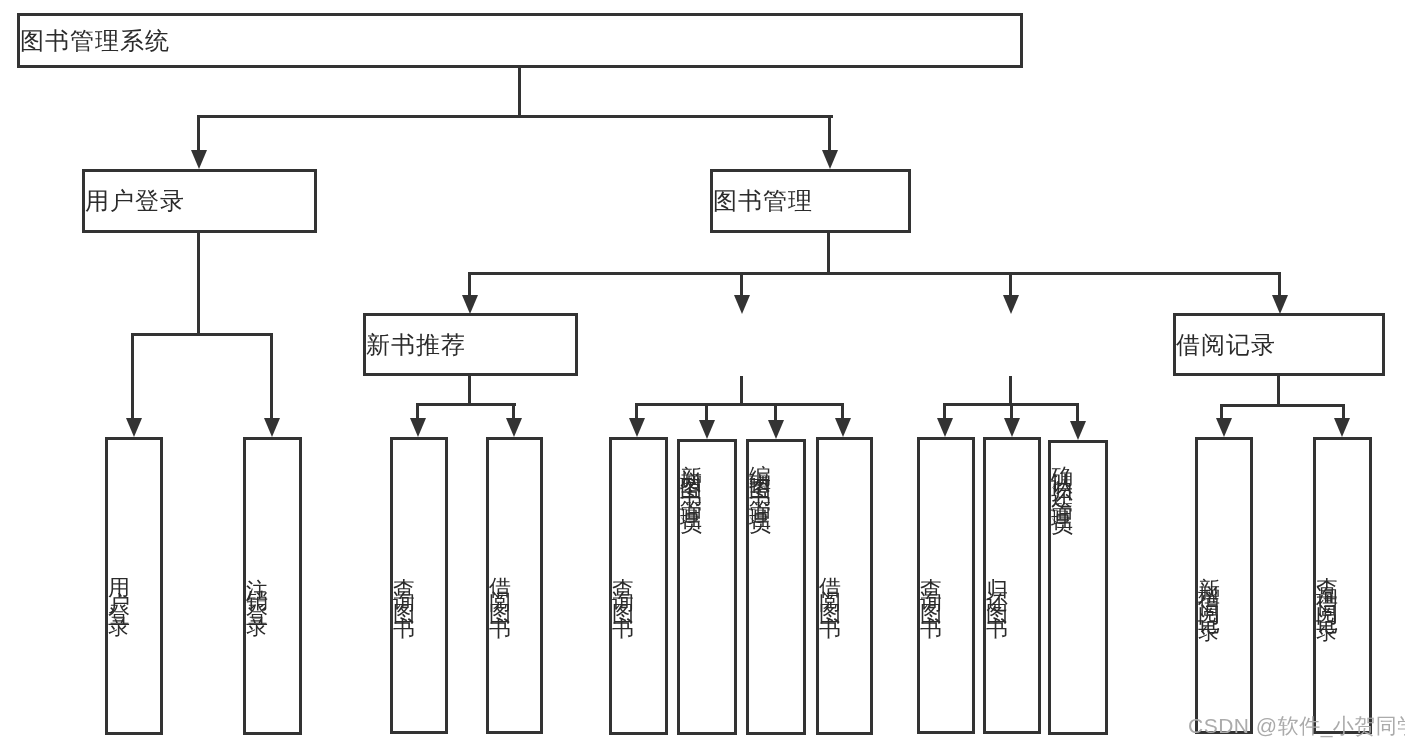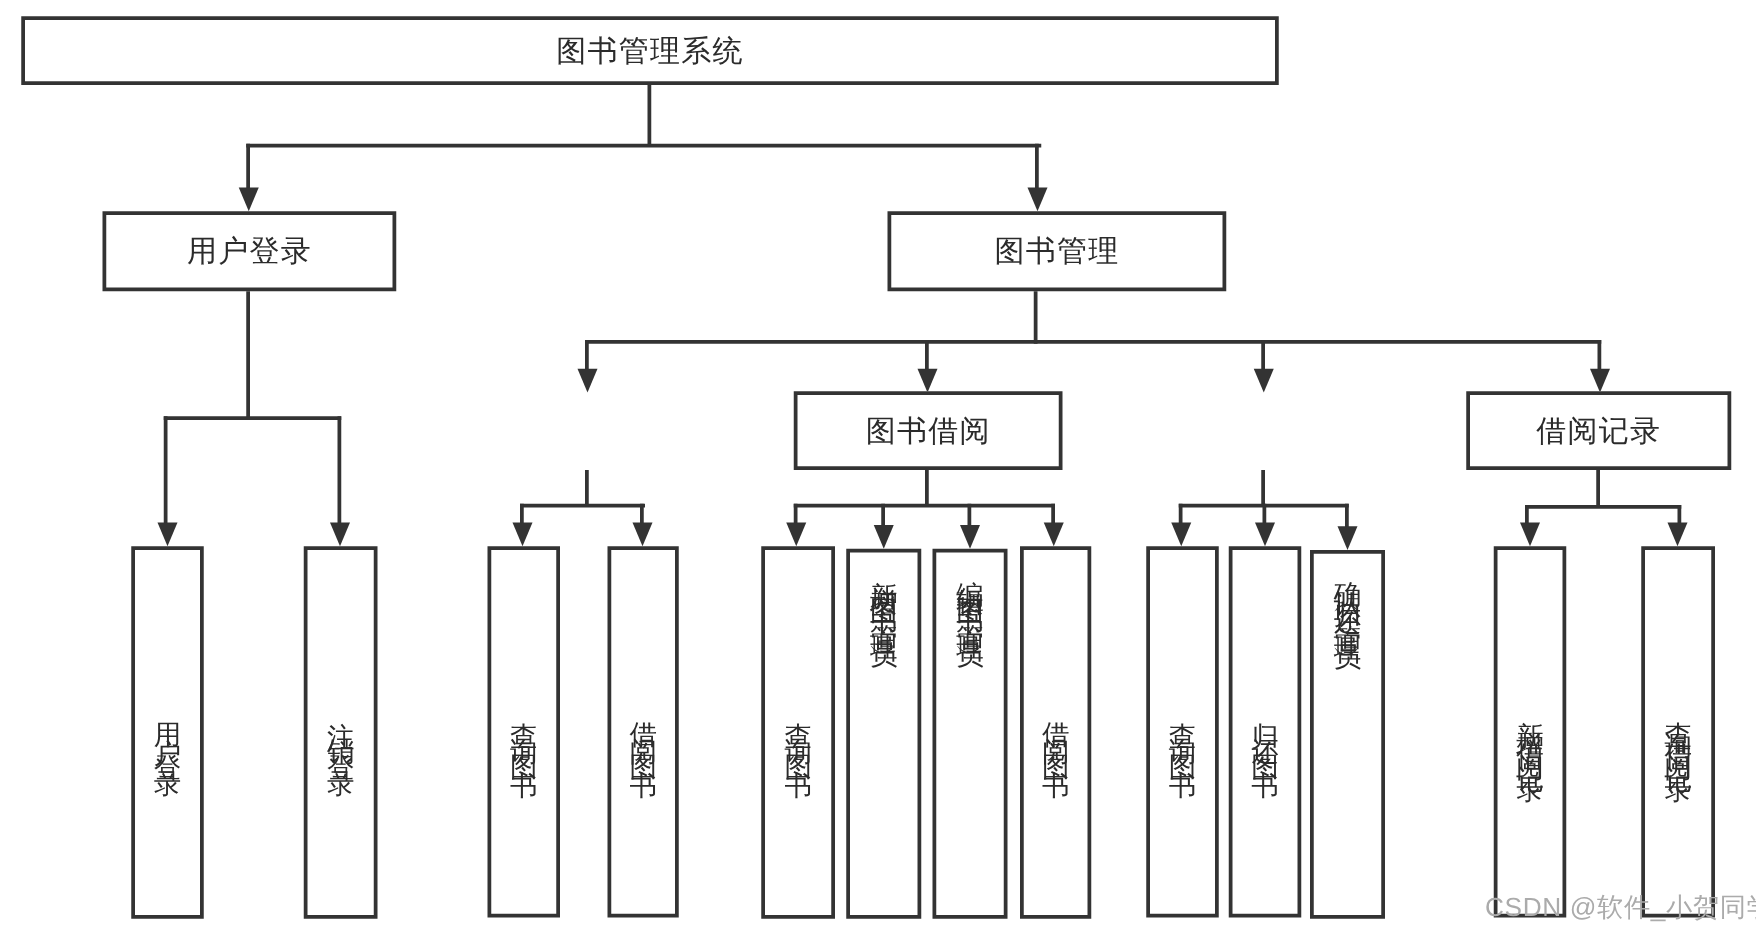--- a/index.html
+++ b/index.html
@@ -2,21 +2,21 @@
 <html><head>
 <meta charset="utf-8">
 <style>
   html,body{margin:0;padding:0;background:#ffffff;}
   .canvas{
     position:relative;width:1405px;height:747px;background:#ffffff;
     font-family:"Liberation Sans",sans-serif;overflow:hidden;
   }
   .box{
     position:absolute;box-sizing:border-box;background:#ffffff;
-    border:3px solid #333333;display:flex;align-items:center;justify-content:center;
+    border:3px solid #333333;display:flex;align-items:center;
     color:#2b2b2b;
   }
   .hlabel{font-size:24px;letter-spacing:1px;white-space:nowrap;}
   .vbox .vlabel{
     writing-mode:vertical-lr;text-orientation:mixed;
     font-size:22px;line-height:1;white-space:nowrap;
   }
   .ls4{letter-spacing:13px;}
   .ls6{letter-spacing:9px;}
   .ls9{letter-spacing:7px;}
@@ -48,21 +48,21 @@
     <div class="hline" style="left:197px;top:115px;width:636px"></div>
     <div class="vline" style="left:197px;top:115px;height:38px"></div>
     <div class="arrow" style="left:191px;top:150px"></div>
     <div class="vline" style="left:828px;top:115px;height:38px"></div>
     <div class="arrow" style="left:822px;top:150px"></div>
   </div>
 
   <div class="box" style="left:82px;top:169px;width:235px;height:64px">
     <span class="hlabel">用户登录</span>
   </div>
-  <div class="box" style="left:710px;top:169px;width:271px;height:64px">
+  <div class="box" style="left:710px;top:169px;width:201px;height:64px">
     <span class="hlabel">图书管理</span>
   </div>
 
   <div>
     <div class="vline" style="left:197px;top:233px;height:102px"></div>
     <div class="hline" style="left:131px;top:333px;width:142px"></div>
     <div class="vline" style="left:131px;top:333px;height:86px"></div>
     <div class="arrow" style="left:126px;top:418px"></div>
     <div class="vline" style="left:270px;top:333px;height:86px"></div>
     <div class="arrow" style="left:264px;top:418px"></div>
@@ -74,22 +74,22 @@
     <div class="vline" style="left:468px;top:272px;height:25px"></div>
     <div class="arrow" style="left:462px;top:295px"></div>
     <div class="vline" style="left:740px;top:272px;height:25px"></div>
     <div class="arrow" style="left:734px;top:295px"></div>
     <div class="vline" style="left:1009px;top:272px;height:25px"></div>
     <div class="arrow" style="left:1003px;top:295px"></div>
     <div class="vline" style="left:1278px;top:272px;height:25px"></div>
     <div class="arrow" style="left:1272px;top:295px"></div>
   </div>
 
-  <div class="box" style="left:635px;top:313px;width:215px;height:63px">
-    <span class="hlabel">图书借阅</span>
+  <div class="box" style="left:363px;top:313px;width:215px;height:63px">
+    <span class="hlabel">新书推荐</span>
   </div>
   <div class="box" style="left:1173px;top:313px;width:212px;height:63px">
     <span class="hlabel">借阅记录</span>
   </div>
 
   <div>
     <div class="vline" style="left:468px;top:376px;height:29px"></div>
     <div class="hline" style="left:416px;top:403px;width:100px"></div>
     <div class="vline" style="left:416px;top:403px;height:17px"></div>
     <div class="arrow" style="left:410px;top:418px"></div>

